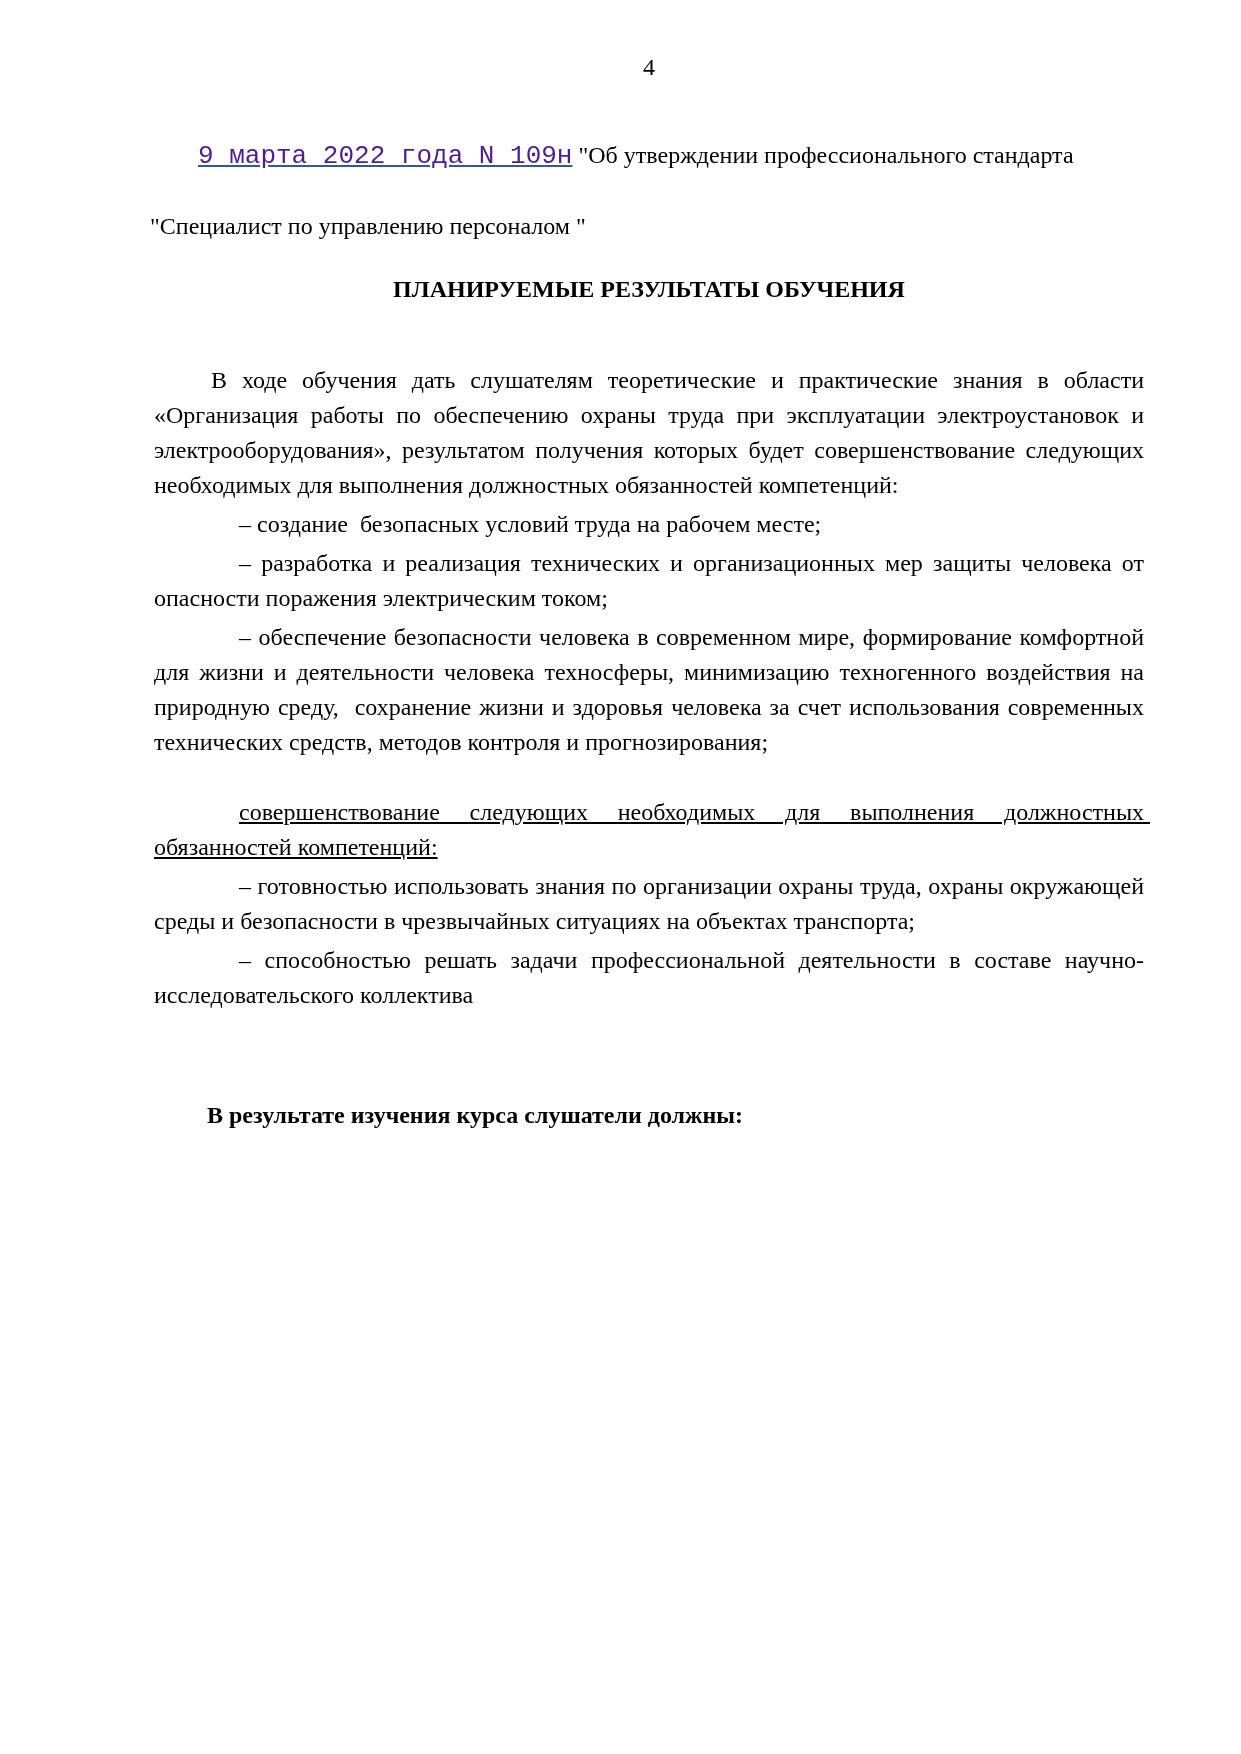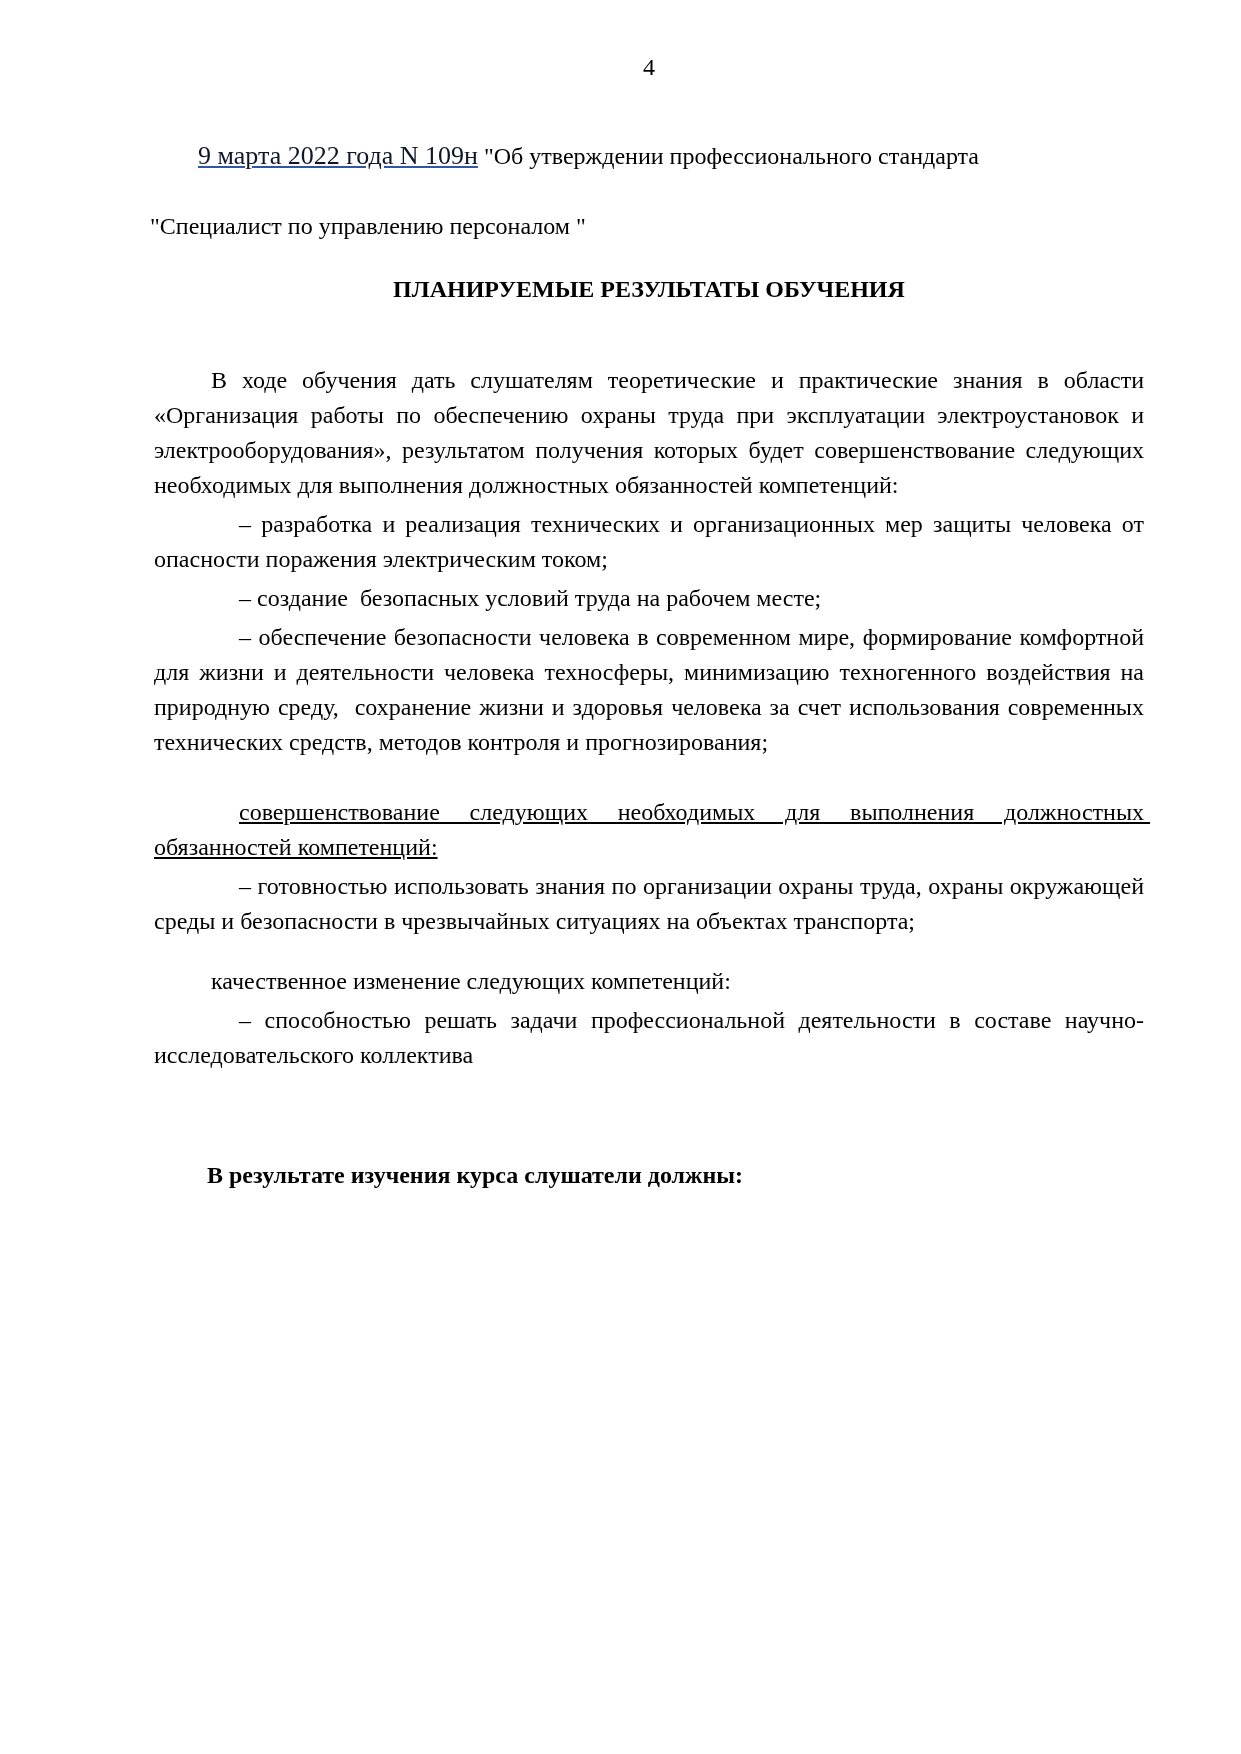--- a/index.html
+++ b/index.html
@@ -19,23 +19,23 @@
     margin-left: 150px;
     width: 998px;
   }
   .page-number {
     padding-top: 50px;
     text-align: center;
   }
   .header-para { margin-top: 18px; }
   .hline { white-space: pre-wrap; }
   .doc-link {
-    font-family: Liberation Serif, serif;
+    font-family: Liberation Mono, monospace;
     font-size: 26px;
-    color: #0f172a;
+    color: #4c1d95;
     text-decoration: underline;
     text-decoration-color: #3156a5;
     cursor: pointer;
   }
   .heading {
     margin: 28px 0 56px 0;
     font-size: 24px;
     font-weight: bold;
     text-align: center;
     line-height: 35px;
@@ -69,32 +69,31 @@
       <div class="hline">
         <a class="doc-link">9 марта 2022 года N 109н</a><span> "Об утверждении профессионального стандарта</span>
       </div>
       <div class="hline">"Специалист по управлению персоналом "</div>
     </div>
 
     <div class="heading">ПЛАНИРУЕМЫЕ РЕЗУЛЬТАТЫ ОБУЧЕНИЯ</div>
 
     <p class="para">В ходе обучения дать слушателям теоретические и практические знания в области «Организация работы по обеспечению охраны труда при эксплуатации электроустановок и электрооборудования», результатом получения которых будет совершенствование следующих необходимых для выполнения должностных обязанностей компетенций:</p>
 
+    <p class="para bullet">– создание  безопасных условий труда на рабочем месте;</p>
+
     <p class="para bullet">– разработка и реализация технических и организационных мер защиты человека от опасности поражения электрическим током;</p>
-
-    <p class="para bullet">– создание  безопасных условий труда на рабочем месте;</p>
 
 
     <p class="para bullet">– обеспечение безопасности человека в современном мире, формирование комфортной для жизни и деятельности человека техносферы, минимизацию техногенного воздействия на природную среду,  сохранение жизни и здоровья человека за счет использования современных технических средств, методов контроля и прогнозирования;</p>
 
     <p class="para lead-indent gap">совершенствование следующих необходимых для выполнения должностных обязанностей компетенций:</p>
 
     <p class="para bullet">– готовностью использовать знания по организации охраны труда, охраны окружающей среды и безопасности в чрезвычайных ситуациях на объектах транспорта;</p>
 
 
-    <p class="para gap-sm">качественное изменение следующих компетенций:</p>
 
     <p class="para bullet">– способностью решать задачи профессиональной деятельности в составе научно- исследовательского коллектива</p>
 
     <p class="bold-final">В результате изучения курса слушатели должны:</p>
 
   </div>
 </div>
 
 </body></html>

